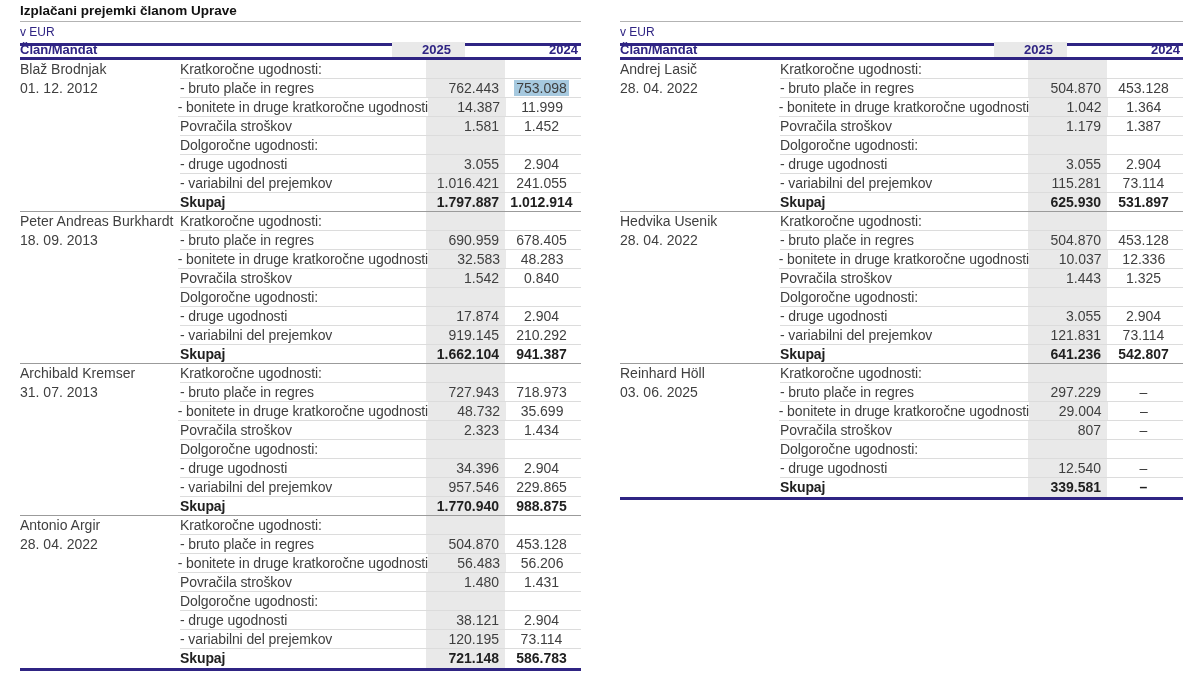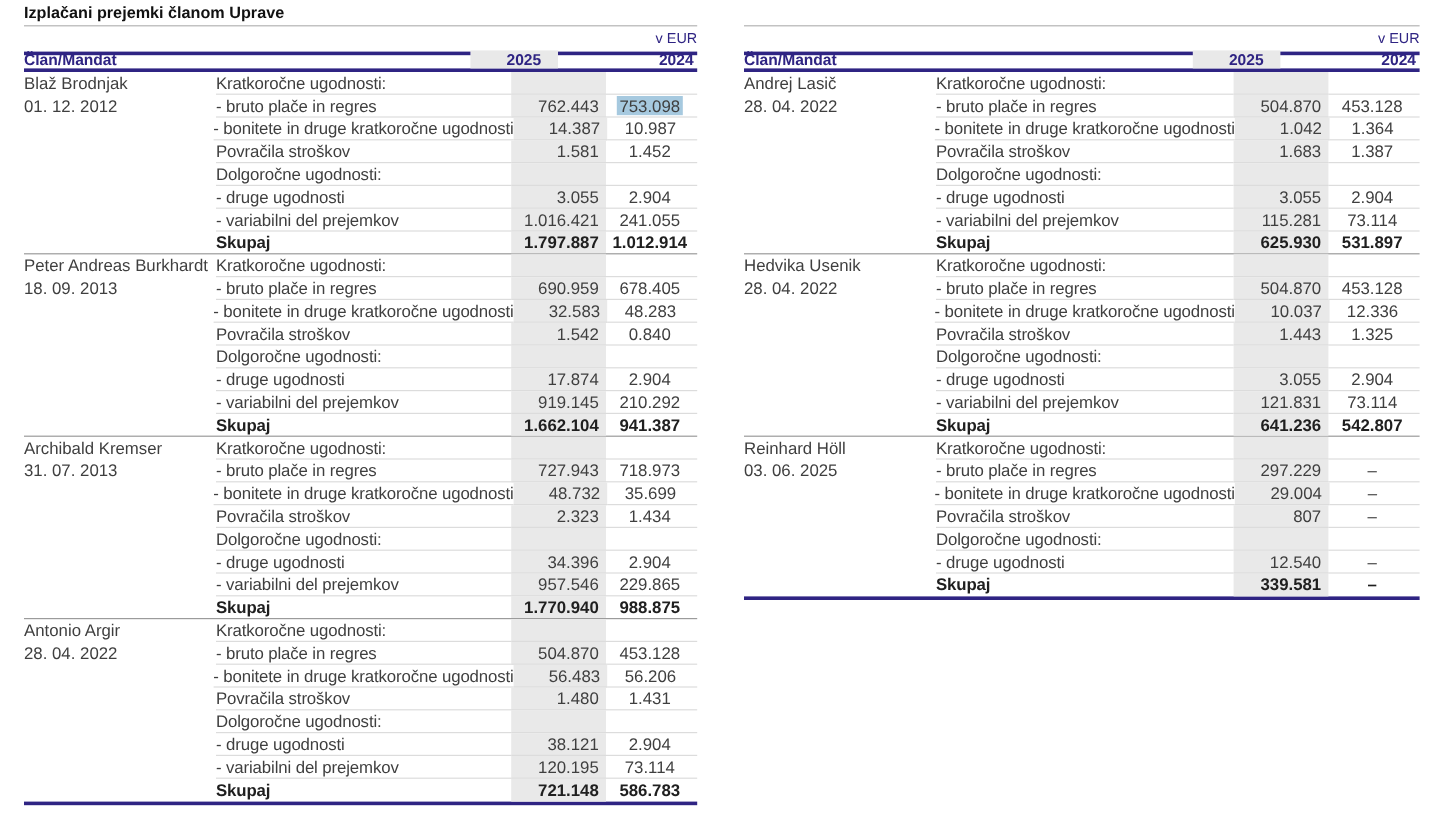--- a/index.html
+++ b/index.html
@@ -24,21 +24,20 @@
     position:absolute;left:20px;top:3px;
     font-size:13.5px;font-weight:bold;color:#111;
     letter-spacing:0;
   }
   .rtable{position:absolute;top:21px;border-bottom:3px solid var(--accent);}
   .rtable.left{left:20px;width:561px;}
   .rtable.right{left:620px;width:563px;}
   .veur{
     border-top:1px solid var(--topline);
     height:22px;line-height:21px;
-    text-align:right;
     color:var(--accent);
     font-size:12px;
   }
   .header-row{
     display:flex;align-items:flex-end;
     border-top:3px solid var(--accent);
     border-bottom:3px solid var(--accent);
     height:17px;
     font-weight:bold;color:var(--accent);font-size:13px;
   }
@@ -80,21 +79,21 @@
           <div class="row item">
             <div class="cell-name">01. 12. 2012</div>
             <div class="cell-label">- bruto plače in regres</div>
             <div class="cell-2025">762.443</div>
             <div class="cell-2024"><span class="hl">753.098</span></div>
           </div>
           <div class="row item">
             <div class="cell-name"></div>
             <div class="cell-label">- bonitete in druge kratkoročne ugodnosti</div>
             <div class="cell-2025">14.387</div>
-            <div class="cell-2024">10.987</div>
+            <div class="cell-2024">11.999</div>
           </div>
           <div class="row item">
             <div class="cell-name"></div>
             <div class="cell-label">Povračila stroškov</div>
             <div class="cell-2025">1.581</div>
             <div class="cell-2024">1.452</div>
           </div>
           <div class="row group">
             <div class="cell-name"></div>
             <div class="cell-label">Dolgoročne ugodnosti:</div>
@@ -296,21 +295,21 @@
           </div>
           <div class="row item">
             <div class="cell-name"></div>
             <div class="cell-label">- bonitete in druge kratkoročne ugodnosti</div>
             <div class="cell-2025">1.042</div>
             <div class="cell-2024">1.364</div>
           </div>
           <div class="row item">
             <div class="cell-name"></div>
             <div class="cell-label">Povračila stroškov</div>
-            <div class="cell-2025">1.683</div>
+            <div class="cell-2025">1.179</div>
             <div class="cell-2024">1.387</div>
           </div>
           <div class="row group">
             <div class="cell-name"></div>
             <div class="cell-label">Dolgoročne ugodnosti:</div>
             <div class="cell-2025"></div>
             <div class="cell-2024"></div>
           </div>
           <div class="row item">
             <div class="cell-name"></div>

